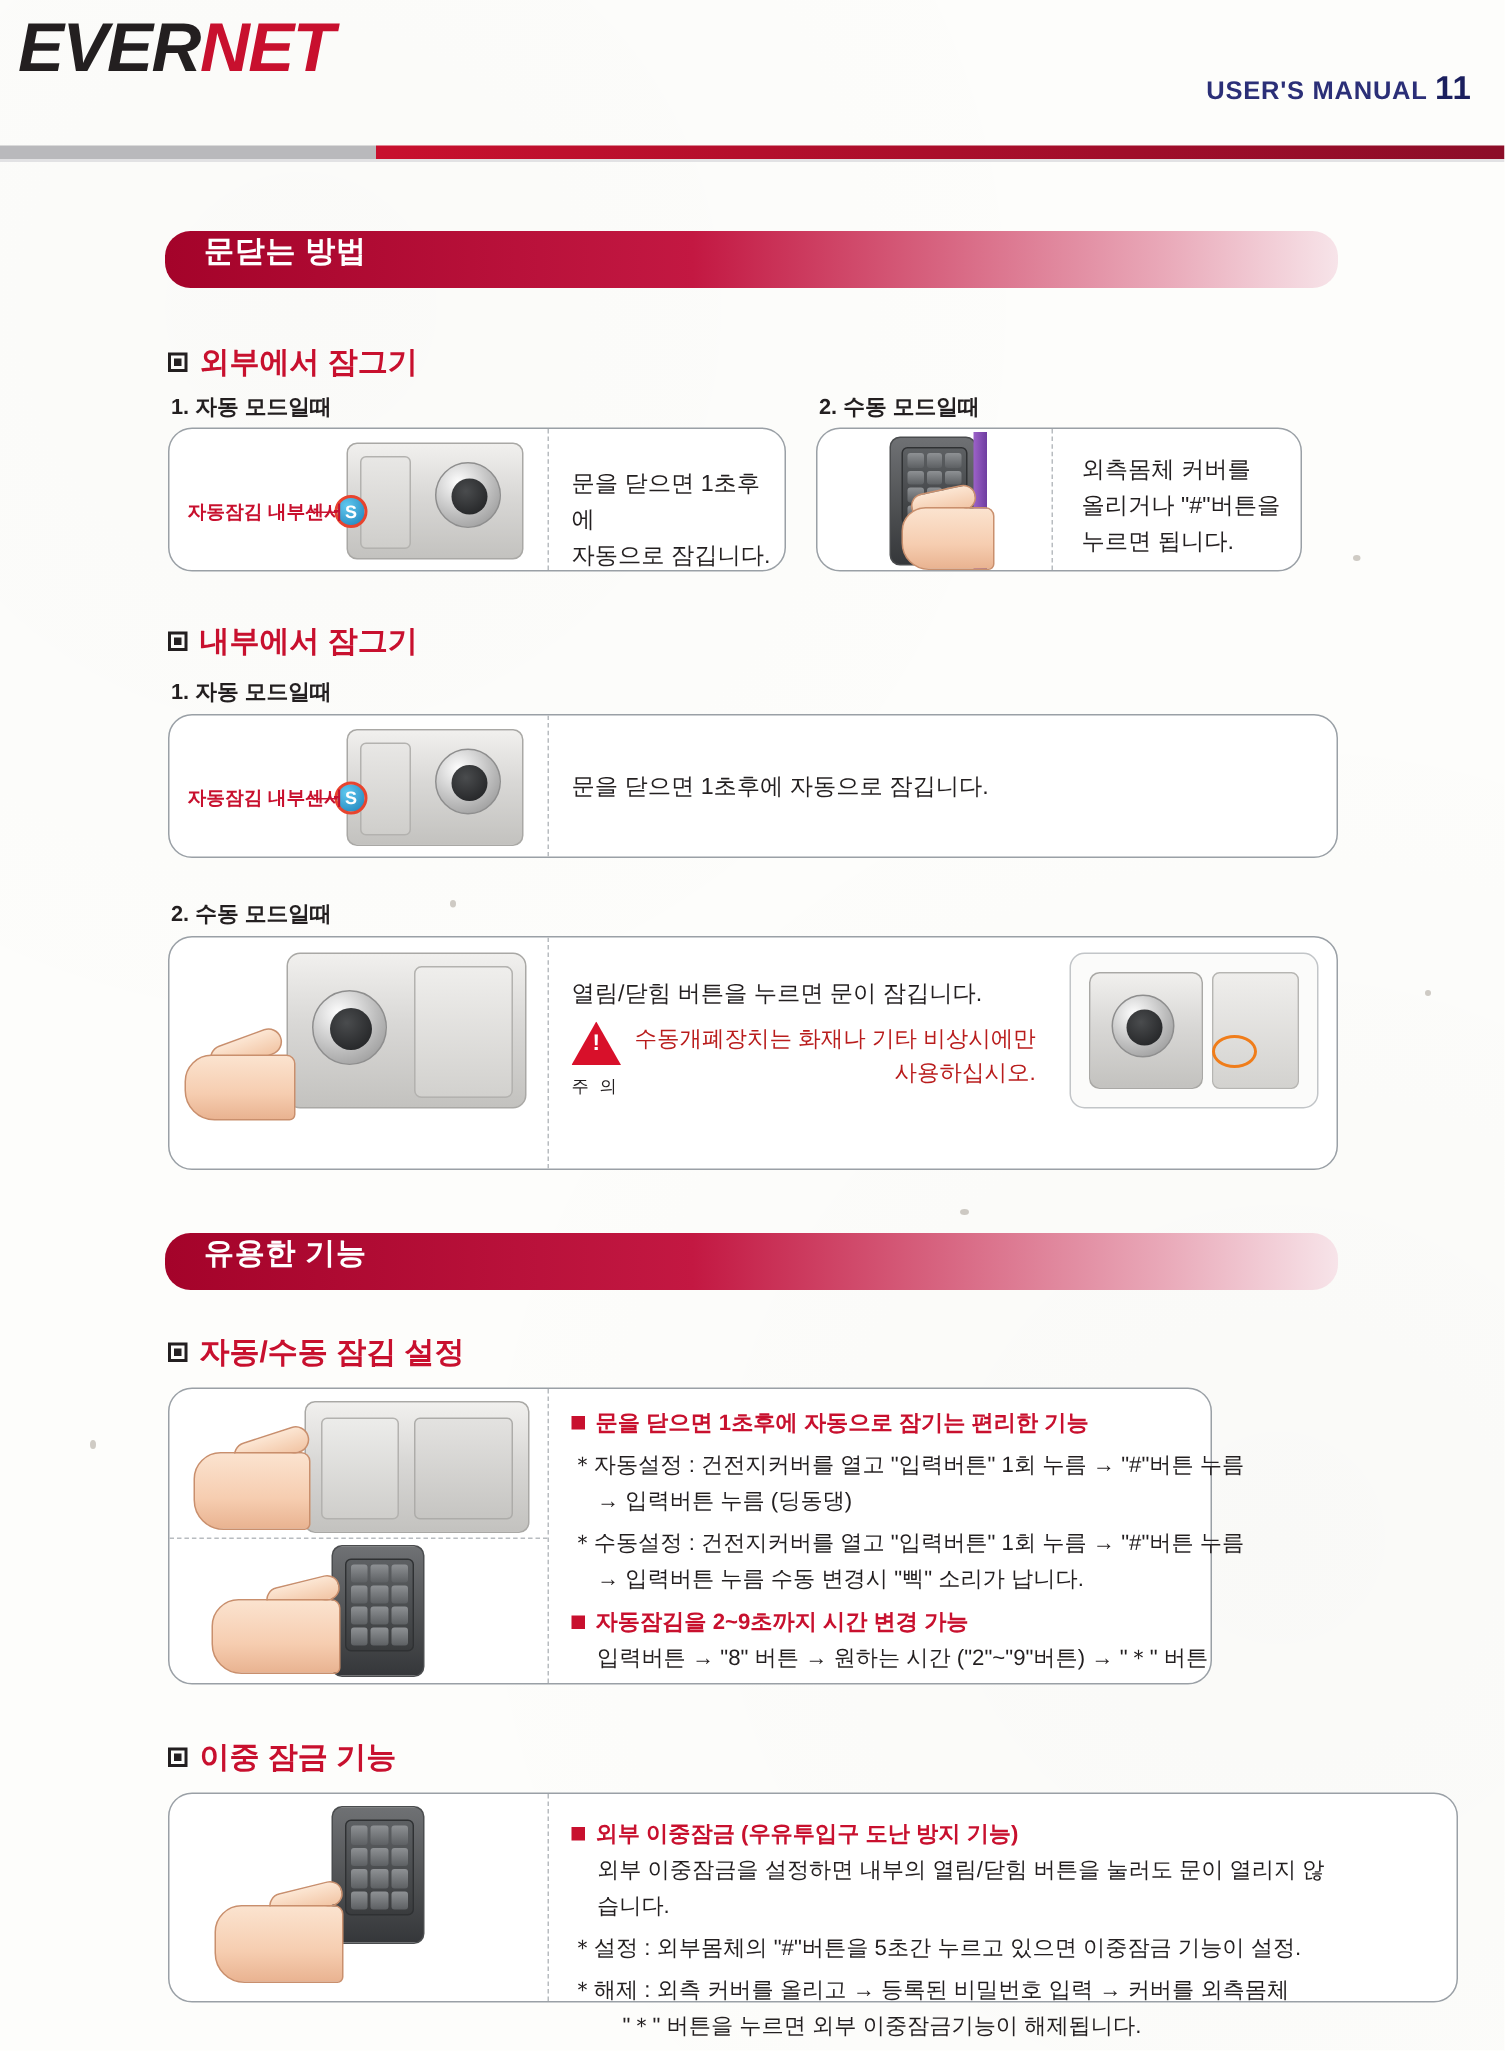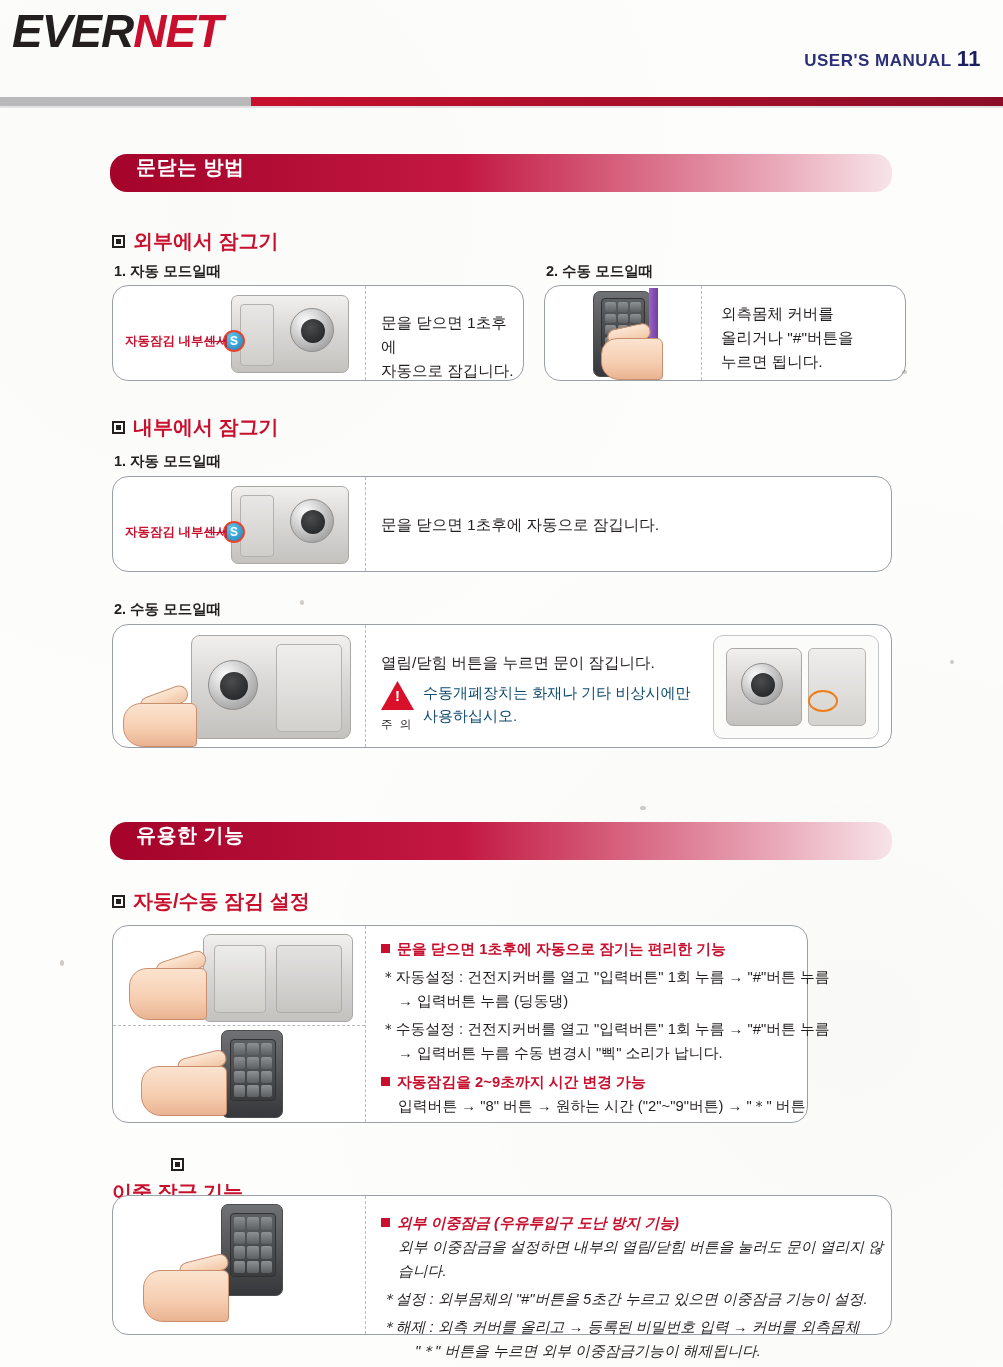--- a/index.html
+++ b/index.html
@@ -152,21 +152,21 @@
   }
   .caution .bang {
     width:33px; height:29px; flex:none; position:relative;
     background:#d8102a;
     clip-path:polygon(50% 0%, 100% 100%, 0% 100%);
   }
   .caution .bang b {
     position:absolute; left:0; right:0; top:7px;
     text-align:center; color:#fff; font-size:15px; line-height:1;
   }
-  .caution .ctxt { font-size:15px; line-height:1.55; color:#0c4a6e; }
+  .caution .ctxt { font-size:15px; line-height:1.55; color:#b91c1c;text-align:right; }
   .caution-word {
     position:absolute; font-size:11.5px; color:#231f20; letter-spacing:2px;
   }
 
   
   .bullet-row { display:flex; gap:7px; align-items:flex-start; }
   .sq {
     width:9px; height:9px; background:#c8102e; margin-top:6px; flex:none;
   }
   .flist { position:absolute; font-size:14.8px; line-height:1.62; color:#231f20; }
@@ -218,21 +218,21 @@
     </div>
     <div class="sensor-dot" style="left:110px; top:44px;">
       <span>S</span>
     </div>
     <div class="leader" style="left:92px; top:55px; width:20px;"></div>
     <div class="sensor-label" style="left:12px; top:47px;">자동잠김 내부센서</div>
     <div class="btext" style="left:268px; top:25px; width:140px; white-space:pre-line;">문을 닫으면 1초후에
 자동으로 잠깁니다.</div>
   </div>
 
-  <div class="panel" style="left:544px; top:285px; width:362px; height:96px;">
+  <div class="panel" style="left:544px; top:285px; width:324px; height:96px;">
     <div class="divider" style="left:156px;"></div>
     <div class="device device-dark" style="left:48px; top:5px; width:58px; height:86px;">
       <div class="keypad" style="left:7px; top:6px; width:44px; height:52px;">
         <i></i>
           <i></i>
           <i></i>
           <i></i>
           <i></i>
           <i></i>
           <i></i>
@@ -269,21 +269,21 @@
     <div class="sensor-dot" style="left:110px; top:44px;">
       <span>S</span>
     </div>
     <div class="leader" style="left:92px; top:55px; width:20px;"></div>
     <div class="sensor-label" style="left:12px; top:47px;">자동잠김 내부센서</div>
     <div class="btext" style="left:268px; top:36px; width:480px;">문을 닫으면 1초후에 자동으로 잠깁니다.</div>
   </div>
 
   <div class="numlabel" style="left:114px; top:600px;">2. 수동 모드일때</div>
 
-  <div class="panel" style="left:112px; top:624px; width:780px; height:124px;">
+  <div class="panel" style="left:112px; top:624px; width:780px; height:156px;">
     <div class="divider" style="left:252px;"></div>
 
     <div class="device" style="left:78px; top:10px; width:160px; height:104px; border-radius:9px;">
       <div class="knob" style="left:16px; top:24px; width:50px; height:50px;">
         <div class="knob-inner" style="left:11px; top:11px; width:28px; height:28px;"></div>
       </div>
       <div style="position:absolute; left:84px; top:8px; width:66px; height:88px; background:linear-gradient(to bottom,#efeeec,#d2d1ce); border:1px solid #b3b2af; border-radius:5px;"></div>
     </div>
     <div class="finger" style="left:26px; top:66px; width:50px; height:18px; transform:rotate(-20deg);"></div>
     <div class="hand" style="left:10px; top:78px; width:74px; height:44px; border-radius:18px 6px 4px 20px;"></div>
@@ -362,26 +362,26 @@
 
     <div class="flist" style="left:268px; top:145px; width:500px;">
       <div class="bullet-row">
         <span class="sq"></span>
         <span class="head red">자동잠김을 2~9초까지 시간 변경 가능</span>
       </div>
       <span class="indent">입력버튼 → "8" 버튼 → 원하는 시간 ("2"~"9"버튼) → "＊" 버튼</span>
     </div>
   </div>
 
-  <div class="subhead" style="left:112px; top:1158px;flex-direction:column;">
+  <div class="subhead" style="left:112px; top:1158px;">
     <span class="marker"></span>
     <span class="txt">이중 잠금 기능</span>
   </div>
 
-  <div class="panel" style="left:112px; top:1195px; width:780px; height:140px;font-style:italic;">
+  <div class="panel" style="left:112px; top:1195px; width:860px; height:140px;">
     <div class="divider" style="left:252px;"></div>
 
     <div class="device device-dark" style="left:108px; top:8px; width:62px; height:92px;">
       <div class="keypad" style="left:8px; top:8px; width:46px; height:64px;">
         <i></i>
           <i></i>
           <i></i>
           <i></i>
           <i></i>
           <i></i>

